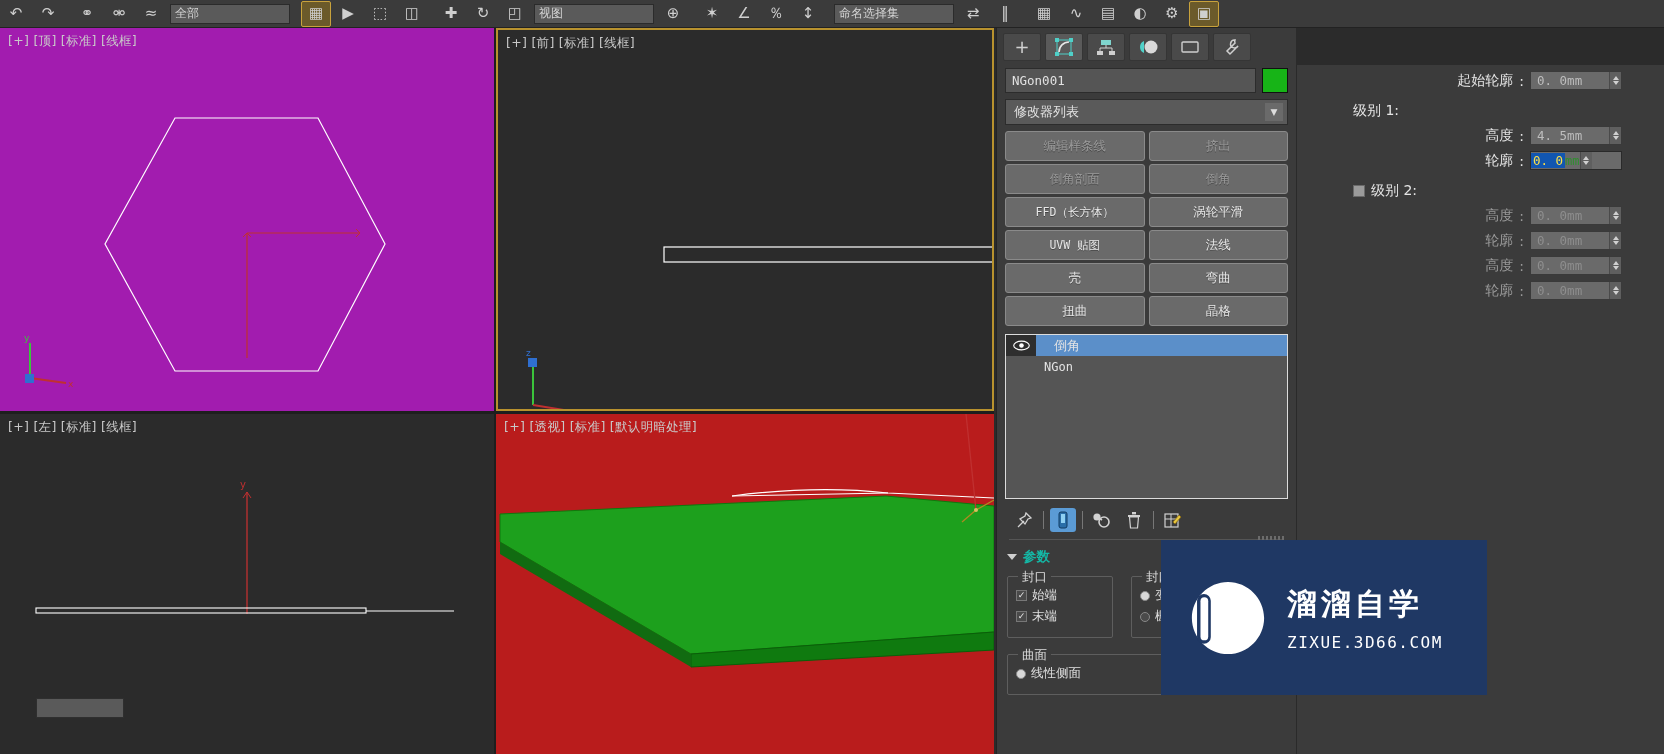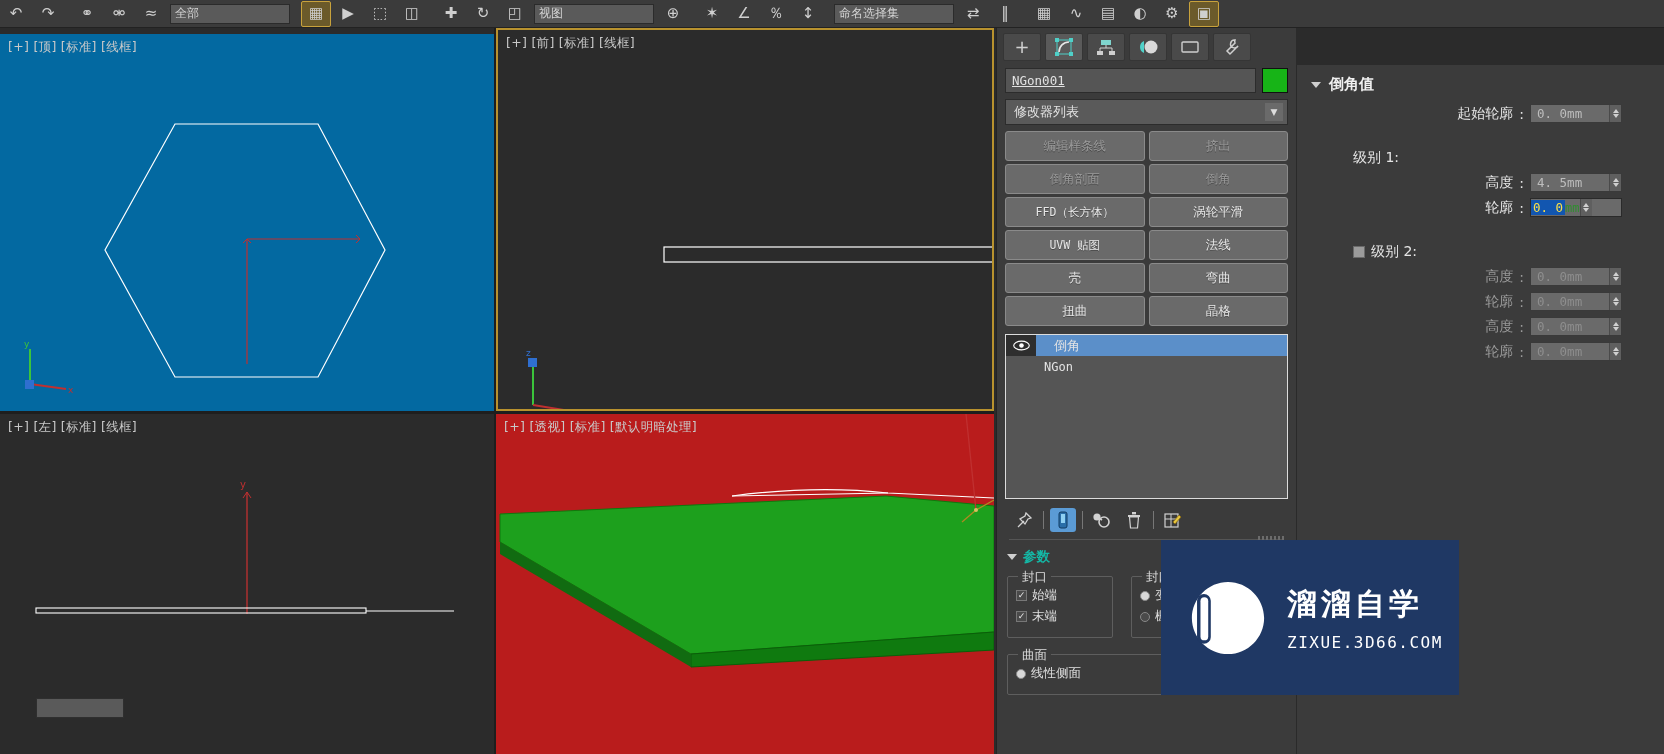--- a/index.html
+++ b/index.html
@@ -35,21 +35,21 @@
   }
   .tb-cn { font-size: 12px; }
 
   
   .vp { position: absolute; background: #262626; overflow: hidden; }
   .vp-label {
     position: absolute; left: 8px; top: 5px;
     color: #c9c9c9; font-size: 12.5px; white-space: nowrap;
     letter-spacing: .3px;
   }
-  #vp-top    { left: 0;   top: 34px;  width: 494px;  height: 383px; background:#0369a1; }
+  #vp-top    { left: 0;   top: 28px;  width: 494px;  height: 383px; background:#a21caf; }
   #vp-front  { left: 496px; top: 28px; width: 498px; height: 383px;
                background:#2b2b2b; border: 2px solid #b8922e; }
   #vp-left   { left: 0;   top: 414px; width: 494px; height: 340px; background:#2b2b2b; }
   #vp-persp  { left: 496px; top: 414px; width: 498px; height: 340px; background:#b91c1c; }
   .vp-div-h { position:absolute; left:0; top:411px; width:994px; height:3px; background:#1e1e1e; }
   .vp-div-v { position:absolute; left:494px; top:28px; width:2px; height:726px; background:#1e1e1e; }
 
   
   #cmd-panel {
     position: absolute; left: 996px; top: 28px;
@@ -64,21 +64,21 @@
     width: 38px; height: 28px; background: #4a4a4a;
     border: 1px solid #353535; border-radius: 2px;
     display: flex; align-items: center; justify-content: center;
     color: #d0d0d0;
   }
   .cp-tab.active { background: #5a5a5a; }
   .name-row { display: flex; gap: 6px; padding: 0 8px; margin-top: 2px; align-items: center; }
   .name-input {
     flex: 1; height: 25px; background: #555; border: 1px solid #2c2c2c;
     color: #e2e2e2; font-size: 12.5px; padding: 0 6px;
-    display: flex; align-items: center; font-family: "DejaVu Sans Mono","Liberation Mono",monospace; text-decoration: underline;
+    display: flex; align-items: center; font-family: "DejaVu Sans Mono","Liberation Mono",monospace;
   }
   .color-swatch { width: 26px; height: 25px; background: #17b417; border: 1px solid #111; }
   .mod-list-row { padding: 6px 8px 0 8px; }
   .mod-dropdown {
     height: 26px; background: #5a5a5a; border: 1px solid #2c2c2c;
     color: #e2e2e2; font-size: 13px; display: flex; align-items: center;
     padding: 0 8px; position: relative;
   }
   .mod-dropdown .caret {
     position: absolute; right: 4px; top: 3px; width: 18px; height: 18px;
@@ -179,27 +179,27 @@
   .spin .arrows {
     width: 12px; height: 100%; display: flex; flex-direction: column;
     align-items: center; justify-content: center; gap: 1px; background: #5f5f5f;
     border-left: 1px solid #4a4a4a;
   }
   .spin .arrows i { width: 0; height: 0; border-left: 3px solid transparent;
                     border-right: 3px solid transparent; }
   .spin .arrows i.up { border-bottom: 4px solid #d0d0d0; }
   .spin .arrows i.dn { border-top: 4px solid #d0d0d0; }
   .lvl-row { display: flex; align-items: flex-end; justify-content: flex-end;
-             padding-right: 28px; margin-top: 26px; gap: 6px; }
+             padding-right: 28px; margin-top: 12px; gap: 6px; }
   .lvl-left { display: flex; align-items: center; gap: 6px; margin-right: auto; padding-left: 56px; }
   .bv-chk { width: 12px; height: 12px; background: #9b9b9b; border: 1px solid #6a6a6a; }
 
   
   #watermark {
-    position: absolute; left: 1161px; top: 540px; width: 298px; height: 155px;
+    position: absolute; left: 1161px; top: 540px; width: 326px; height: 155px;
     background: #1f3864; display: flex; align-items: center; gap: 16px;
     padding-left: 24px;
   }
   .wm-logo { width: 86px; height: 86px; flex: 0 0 auto; }
   .wm-text { display: flex; flex-direction: column; justify-content: center; }
   .wm-cn { color: #ffffff; font-size: 30px; letter-spacing: 4px; font-weight: bold; }
   .wm-en { color: #ffffff; font-size: 16px; letter-spacing: 1.5px; margin-top: 8px;
            font-family: "DejaVu Sans Mono","Liberation Mono",monospace; }
 
   .btn-bottomleft {
@@ -475,24 +475,20 @@
     <div class="group-box" style="margin:10px 10px 0 10px">
       <span class="group-label">曲面</span>
       <div class="chk-row">
         <span class="radio on"></span>
         <span>线性侧面</span>
       </div>
     </div>
   </div>
 
   <div id="bevel-panel">
-    <div class="bv-title">
-      <span class="tri"></span>
-      <span>倒角值</span>
-    </div>
 
     <div class="bv-row">
       <span class="bv-lbl">起始轮廓</span>
       <span class="bv-lbl">:</span>
       <div class="spin">
         <span class="val">0. 0mm</span>
         <span class="arrows">
             <i class="up"></i>
             <i class="dn"></i>
           </span>

